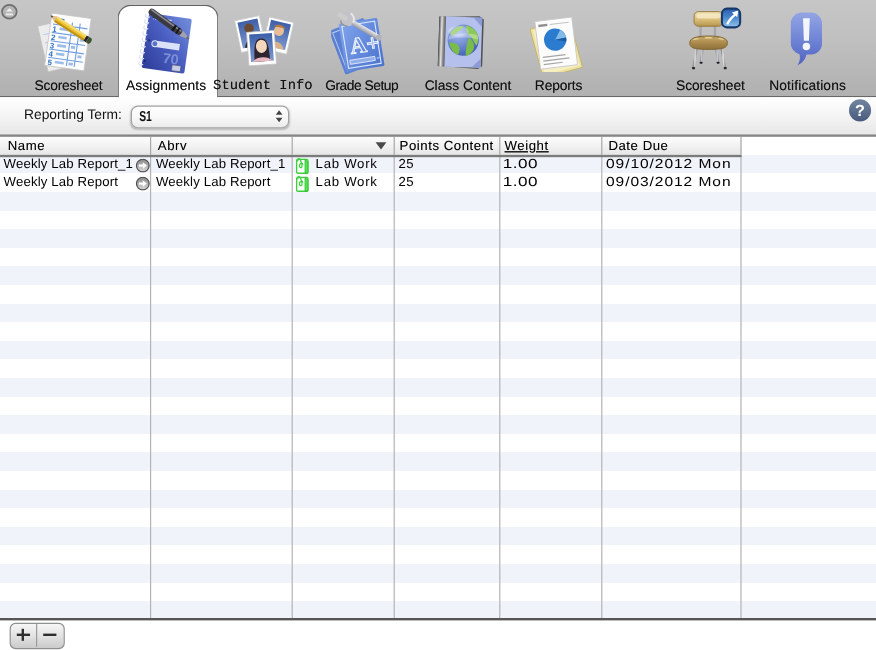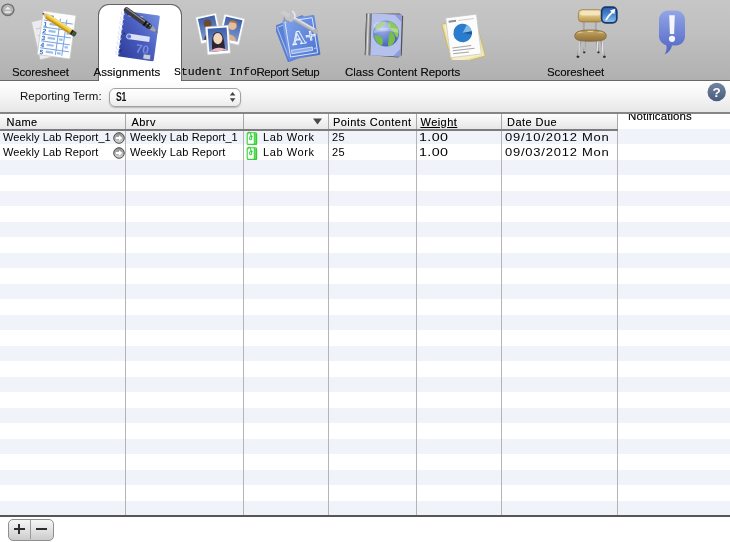--- a/index.html
+++ b/index.html
@@ -6,21 +6,21 @@
   #app{position:relative;width:730px;height:542px;overflow:hidden;
        font-family:"Liberation Sans",sans-serif;background:#fff;}
   .abs{position:absolute;}
   
   #toolbar{left:0;top:0;width:730px;height:81px;
     background:linear-gradient(180deg,#c6c6c6 0%,#c0c0c0 40%,#b0b0b0 100%);}
   #toolbar-border{left:0;top:79.5px;width:730px;height:1.5px;background:#686868;}
   #tab{left:98px;top:4px;width:82px;height:79px;background:#fff;
     border:1.5px solid #636363;border-bottom:none;border-radius:11px 11px 0 0;}
   .tlabel{top:65px;height:14px;line-height:14px;font-size:11.5px;color:#121212;
-    text-align:left;letter-spacing:0.1px;text-shadow:0 0 0.45px rgba(0,0,0,0.5);}
+    text-align:center;letter-spacing:0.1px;text-shadow:0 0 0.45px rgba(0,0,0,0.5);}
   
   #rbar{left:0;top:81px;width:730px;height:30.5px;
     background:linear-gradient(180deg,#ffffff 0%,#f6f6f6 45%,#e7e7e7 100%);}
   #rlabel{left:20px;top:90px;width:82px;height:13px;font-size:11.5px;color:#111;}
   #dropdown{left:109px;top:88px;width:130px;height:16.5px;background:linear-gradient(180deg,#ffffff 0%,#f7f7f7 55%,#ebebeb 100%);
     border:1px solid #a2a2a2;border-radius:6px;box-shadow:0 1px 1.5px rgba(0,0,0,0.22);}
   #ddtext{left:116px;top:90px;font-size:12px;font-weight:bold;color:#111;letter-spacing:-0.2px;transform:scaleX(0.72);transform-origin:0 50%;}
   
   #rbarborder{left:0;top:111.5px;width:730px;height:2px;background:#858585;z-index:6;}
   #thead{left:0;top:113.5px;width:617.5px;height:15.5px;
@@ -314,25 +314,25 @@
       </linearGradient>
     </defs>
     <path d="M16 2.5 L24 2.5 C28.5 2.5 33 6.5 33 11.5 L33 28.5 C33 33.5 28.5 37.5 24 37.5 L20 37.5 C19.5 41 17 44.5 12.5 46.5 C14.5 43.5 15 40.5 14.3 37.2 C10.5 36 7 32.5 7 28.5 L7 11.5 C7 6.5 11.5 2.5 16 2.5 Z" fill="url(#ntf)"></path>
     <path d="M17.2 7.2 L22.8 7.2 L22.1 26 L17.9 26 Z" fill="#f4f6fc"></path>
     <circle cx="20" cy="30.8" r="3.1" fill="#f4f6fc"></circle>
   </svg>
 
   <div class="abs tlabel" style="left:12.0px;width:90px;letter-spacing:-0.15px;">Scoresheet</div>
   <div class="abs tlabel" style="left:93.4px;width:90px;letter-spacing:0.1px;">Assignments</div>
   <div class="abs tlabel" style="left:174.0px;width:90px;letter-spacing:0px;font-family:Liberation Mono, monospace;">Student Info</div>
-  <div class="abs tlabel" style="left:256.4px;width:90px;letter-spacing:-0.4px;">Report Setup</div>
+  <div class="abs tlabel" style="left:256.4px;width:90px;letter-spacing:-0.4px;">Grade Setup</div>
   <div class="abs tlabel" style="left:345px;width:90px;letter-spacing:0px;">Class Content</div>
   <div class="abs tlabel" style="left:420.5px;width:90px;letter-spacing:-0.1px;">Reports</div>
   <div class="abs tlabel" style="left:547.0px;width:90px;letter-spacing:-0.1px;">Scoresheet</div>
-  <div class="abs tlabel" style="left:628px;width:90px;letter-spacing:0.1px;margin-top:44px;">Notifications</div>
+  <div class="abs tlabel" style="left:628px;width:90px;letter-spacing:0.1px;">Notifications</div>
 
   <div class="abs" id="rbar"></div>
   <div class="abs" id="rlabel">Reporting Term:</div>
   <div class="abs" id="dropdown"></div>
   <div class="abs" id="ddtext">S1</div>
   <svg class="abs" style="left:228.5px;top:90.5px" width="10" height="12" viewBox="0 0 10 12">
     <path d="M0.8 4.6 L3.6 0.9 L6.4 4.6 Z" fill="#444"></path>
     <path d="M0.8 7.2 L3.6 10.9 L6.4 7.2 Z" fill="#444"></path>
   </svg>
   <svg class="abs" style="left:707px;top:82px" width="20" height="20" viewBox="0 0 20 20">

